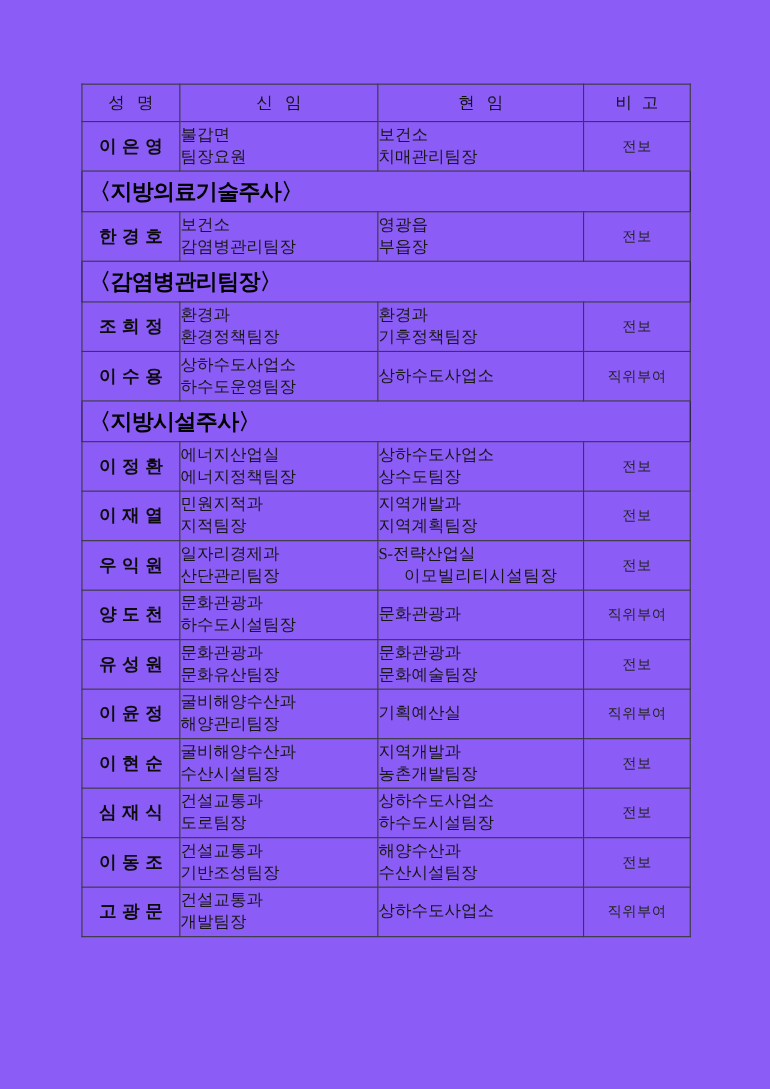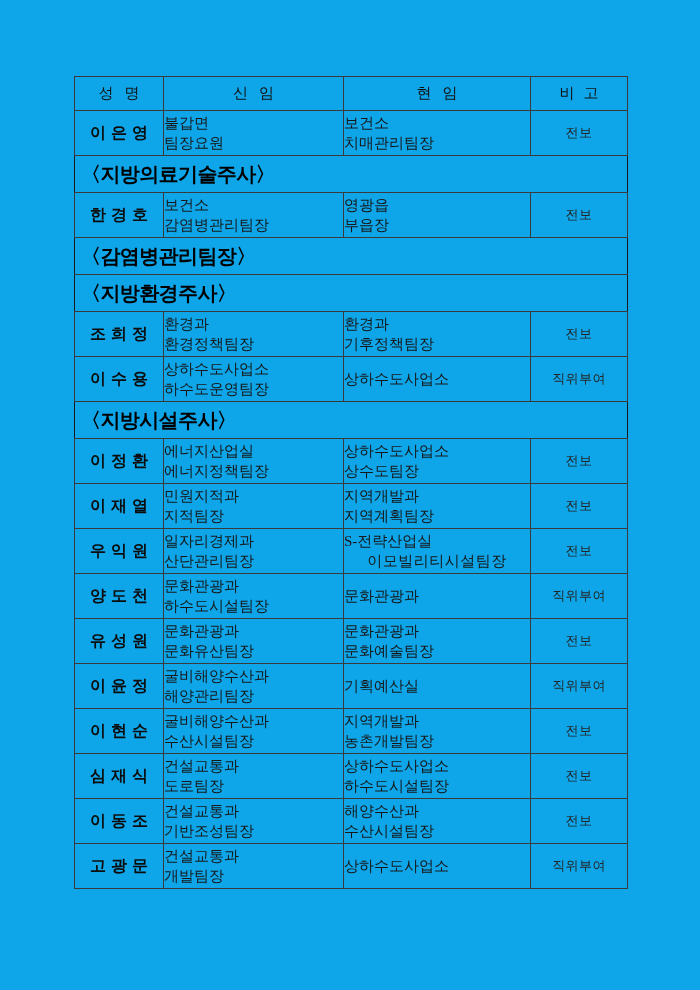--- a/index.html
+++ b/index.html
@@ -15,21 +15,21 @@
     position: relative;
     overflow: hidden;
   }
 
   #page {
     position: absolute;
     left: 0;
     top: 0;
     width: 700px;
     height: 990px;
-    background: #0ea5e9;
+    background: #8b5cf6;
   }
 
   #sheet {
     position: absolute;
     left: 74px;
     top: 76px;
     width: 553px;
   }
 
   table.personnel {
@@ -186,25 +186,20 @@
               <span class="ln">영광읍</span>
               <span class="ln">부읍장</span>
             </td>
             <td class="note-cell"><span>전보</span></td>
           </tr>
           <tr class="section-row">
             <td colspan="4">
               <span class="section-label">〈감염병관리팀장〉</span>
             </td>
           </tr>
-          <tr class="section-row">
-            <td colspan="4">
-              <span class="section-label">〈지방환경주사〉</span>
-            </td>
-          </tr>
           <tr class="data-row">
             <td class="name-cell">
               <span class="nm">조희정</span>
             </td>
             <td class="post-cell">
               <span class="ln">환경과</span>
               <span class="ln">환경정책팀장</span>
             </td>
             <td class="post-cell">
               <span class="ln">환경과</span>

